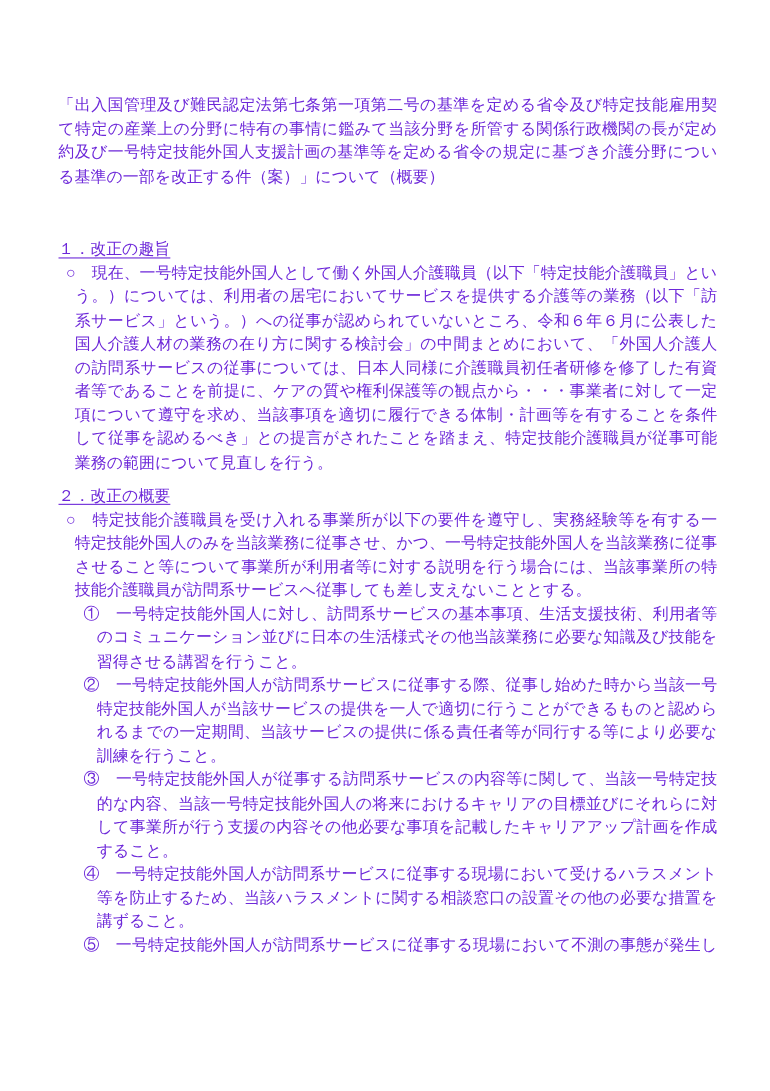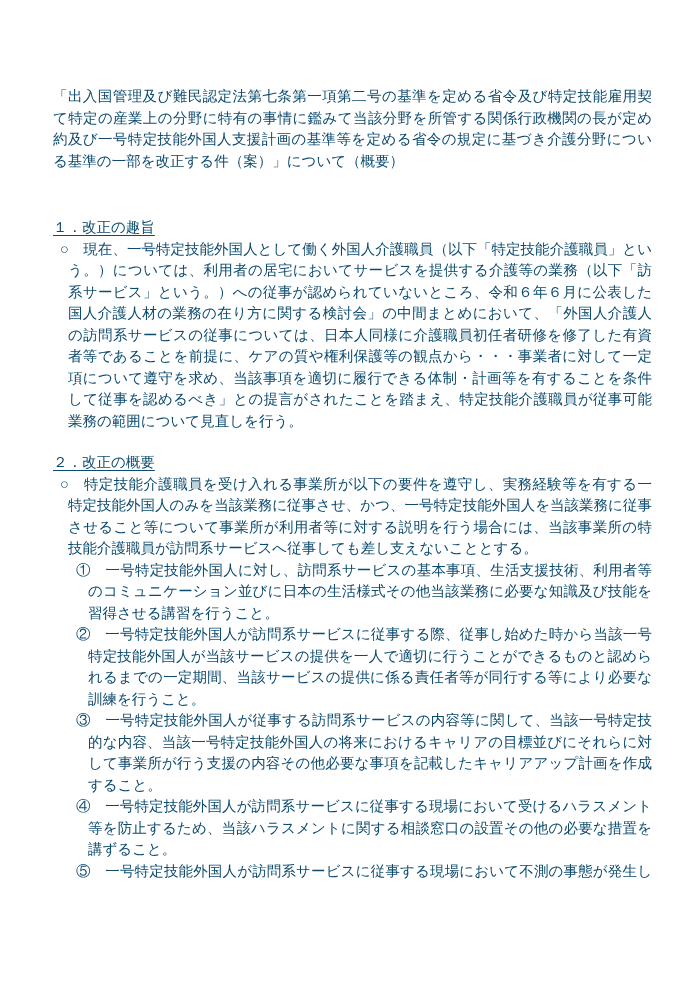--- a/index.html
+++ b/index.html
@@ -13,33 +13,33 @@
     line-height:21.5px;height:21.5px;overflow:hidden;
     text-align:justify;text-justify:inter-character;
   }
   .line.just{text-align-last:justify;}
   .line.last{text-align:right;text-align-last:left;}
   .indent-o-first{margin-left:7px;}
   .indent-o-cont{margin-left:15px;}
   .indent-num-first{margin-left:23px;}
   .indent-num-cont{margin-left:35px;}
   .title-block{margin-bottom:45px;}
-  .section + .section{margin-top:20px;}
+  .section + .section{margin-top:9px;}
   .heading-line{text-align:right;text-align-last:left;}
   .heading-text{
     text-decoration:underline;
     text-decoration-thickness:1px;
     text-underline-offset:3px;
   }
   .marker{display:inline;}
 </style>
 </head>
 <body>
 
-<div class="page" style="background: rgb(255, 255, 255); color: #0c4a6e; border-radius: 25px;">
+<div class="page" style="background: rgb(255, 255, 255); color: #6d28d9; border-radius: 25px;">
   <div class="content">
       <div class="title-block">
         <div class="line just">「出入国管理及び難民認定法第七条第一項第二号の基準を定める省令及び特定技能雇用契</div>
         <div class="line just">て特定の産業上の分野に特有の事情に鑑みて当該分野を所管する関係行政機関の長が定め</div>
         <div class="line just">約及び一号特定技能外国人支援計画の基準等を定める省令の規定に基づき介護分野につい</div>
         <div class="line last">る基準の一部を改正する件（案）」について（概要）</div>
       </div>
       <div class="section">
         <div class="line heading-line"><span class="heading-text">１．改正の趣旨</span></div>
         <div class="paragraph">

